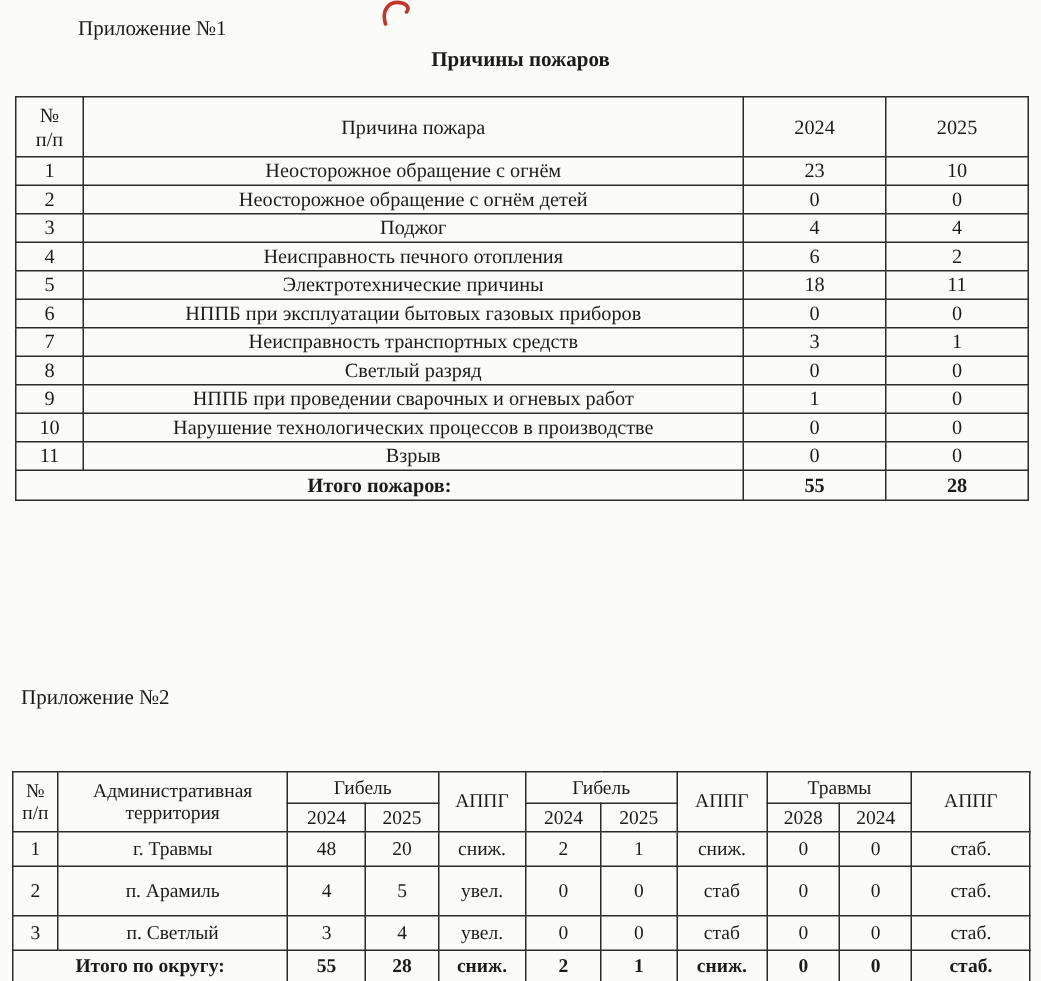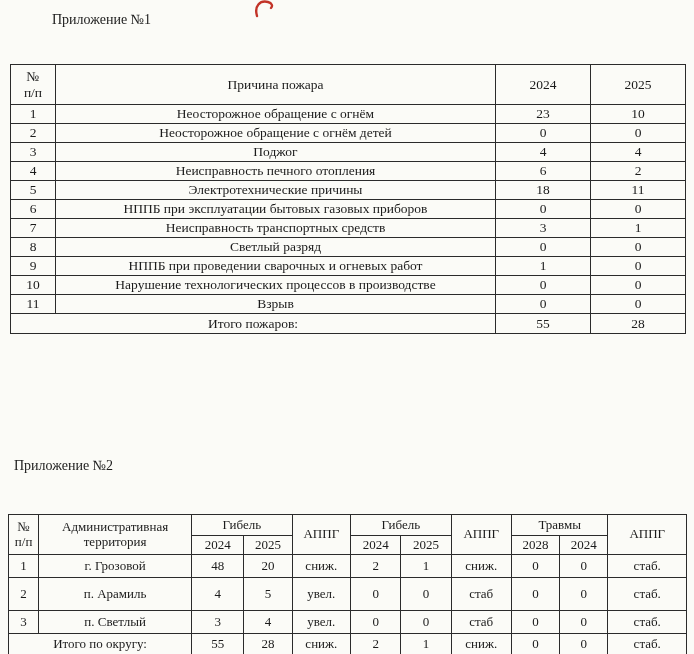--- a/index.html
+++ b/index.html
@@ -23,21 +23,21 @@
   .title2 { top: 488px; }
 
   table { border-collapse: collapse; table-layout: fixed; position: absolute; }
   th, td {
     border: 1px solid #2b2b2b;
     text-align: center; vertical-align: middle;
     padding: 0 3px; overflow: hidden;
     line-height: 1.12;
   }
   thead th { font-weight: normal; }
-  tfoot td { font-weight: normal; }
+  tfoot td { font-weight: bold; }
   .pre { white-space: pre-line; }
 
   .t1 { left: 10px; top: 64px; width: 675px; font-size: 13.5px; }
   .t1 thead tr { height: 40px; }
   .t1 tbody tr { height: 19px; }
   .t1 tfoot tr { height: 20px; }
 
   .t2 { left: 8px; top: 514px; width: 679px; font-size: 13px; }
   .t2 thead tr:first-child { height: 21px; }
   .t2 thead tr:last-child { height: 19px; }
@@ -51,20 +51,21 @@
 <body>
 
 <div class="page">
 
   <svg class="pen-mark" width="694" height="22" viewBox="0 0 694 22">
     <path d="M257,16 C254,6 260,0 268,2 C272,3 273,6 271,8" fill="none" stroke="#c23328" stroke-width="2.4" stroke-linecap="round"></path>
   </svg>
 
   <div class="appx-label appx1">Приложение №1</div>
 
+  <div class="doc-title title1">Причины пожаров</div>
 
   <table class="t1">
     <colgroup>
       <col style="width:45px">
       <col style="width:440px">
       <col style="width:95px">
       <col style="width:95px">
     </colgroup>
     <thead>
       <tr>
@@ -187,21 +188,21 @@
         <th>2025</th>
         <th>2024</th>
         <th>2025</th>
         <th>2028</th>
         <th>2024</th>
       </tr>
     </thead>
     <tbody>
         <tr>
           <td>1</td>
-          <td>г. Грозовой</td>
+          <td>г. Травмы</td>
           <td>48</td>
           <td>20</td>
           <td>сниж.</td>
           <td>2</td>
           <td>1</td>
           <td>сниж.</td>
           <td>0</td>
           <td>0</td>
           <td>стаб.</td>
         </tr>

